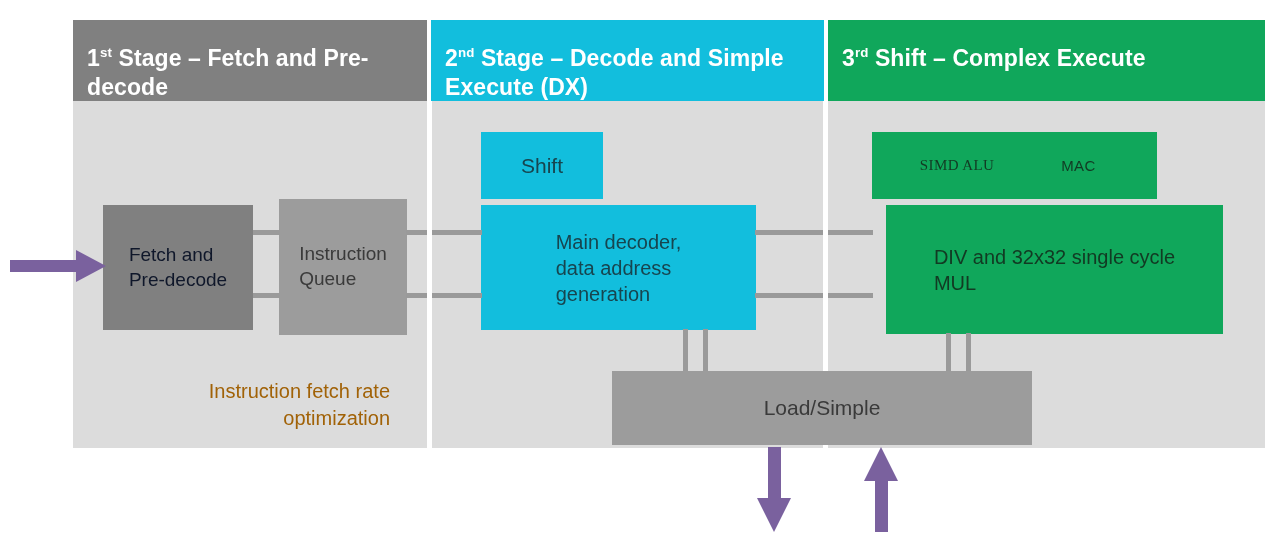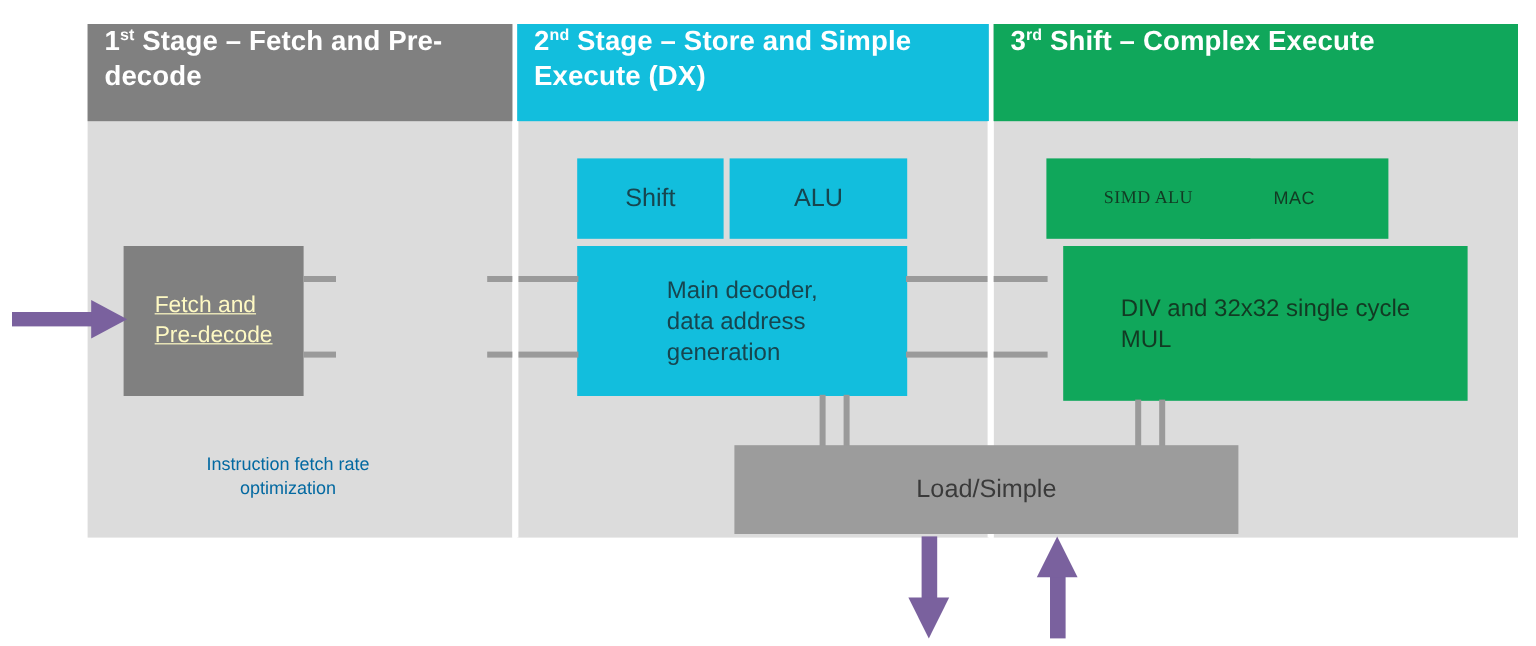--- a/index.html
+++ b/index.html
@@ -30,21 +30,21 @@
     position: absolute;
     left: 0;
     top: 0;
     width: 100%;
     box-sizing: border-box;
     color: #ffffff;
     font-size: 23px;
     font-weight: 600;
     line-height: 1.25;
     letter-spacing: 0.1px;
-    padding: 0 0 10px 14px;
+    padding: 24px 0 10px 14px;
   }
   .panel-header sup {
     font-size: 0.58em;
     vertical-align: super;
     line-height: 0;
     font-weight: 600;
   }
 
   #panel-1 { left: 73px;  top: 20px; width: 354px; height: 428px; }
   #panel-2 { left: 431px; top: 20px; width: 393px; height: 428px; }
@@ -58,35 +58,35 @@
   .block {
     position: absolute;
     box-sizing: border-box;
     display: flex;
     align-items: center;
     justify-content: center;
     color: #333f44;
     line-height: 1.3;
   }
 
-  .block-grey-dark  { background: #808080; color: #fef9c3; text-decoration: underline; }
+  .block-grey-dark  { background: #808080; color: #0f172a; }
   .block-grey-mid   { background: #9c9c9c; color: #3a3a3a; }
   .block-cyan       { background: #12bedd; color: #17454f; }
   .block-green      { background: #10a75b; color: #123a23; }
 
   
   #blk-fetch { left: 103px; top: 205px; width: 150px; height: 125px; font-size: 19px; }
   #blk-queue { left: 279px; top: 199px; width: 128px; height: 136px; font-size: 19px; }
   #txt-opt {
     position: absolute;
     left: 90px; top: 378px; width: 300px;
-    font-size: 15px;
-    color: #0369a1;
+    font-size: 20px;
+    color: #a16207;
     line-height: 1.35;
-    text-align: center;
+    text-align: right;
   }
 
   
   #blk-shift { left: 481px; top: 132px; width: 122px; height: 67px; font-size: 21px; }
   #blk-alu   { left: 608px; top: 132px; width: 148px; height: 67px; font-size: 21px; }
   #blk-decoder { left: 481px; top: 205px; width: 275px; height: 125px; font-size: 20px; }
 
   
   #blk-simd { left: 872px; top: 132px; width: 170px; height: 67px; font-size: 15px; letter-spacing: .4px; font-family: Liberation Serif, serif; }
   #blk-mac  { left: 1000px; top: 132px; width: 157px; height: 67px; font-size: 15px; letter-spacing: .4px; }
@@ -175,31 +175,32 @@
 
 <div id="diagram">
 
   <div class="panel" id="panel-1">
     <div class="panel-header"><span>1</span><sup>st</sup><span> Stage – Fetch and Pre-decode</span></div>
   </div>
 
   <div class="block block-grey-dark multiline" id="blk-fetch">Fetch and
 Pre-decode</div>
 
+  <div class="block block-grey-mid multiline" id="blk-queue">Instruction
+Queue</div>
 
   <div class="multiline" id="txt-opt">Instruction fetch rate
 optimization</div>
 
   <div class="panel" id="panel-2">
-    <div class="panel-header"><span>2</span><sup>nd</sup><span> Stage – Store and Simple Execute  (DX)</span></div>
+    <div class="panel-header"><span>2</span><sup>nd</sup><span> Stage – Decode and Simple Execute  (DX)</span></div>
   </div>
 
   <div class="block block-cyan" id="blk-shift">Shift</div>
 
-  <div class="block block-cyan" id="blk-alu">ALU</div>
 
   <div class="block block-cyan multiline" id="blk-decoder">Main decoder,
 data address
 generation</div>
 
   <div class="panel" id="panel-3">
     <div class="panel-header"><span>3</span><sup>rd</sup><span> Shift – Complex Execute</span></div>
   </div>
 
   <div class="block block-green" id="blk-simd">SIMD ALU</div>

